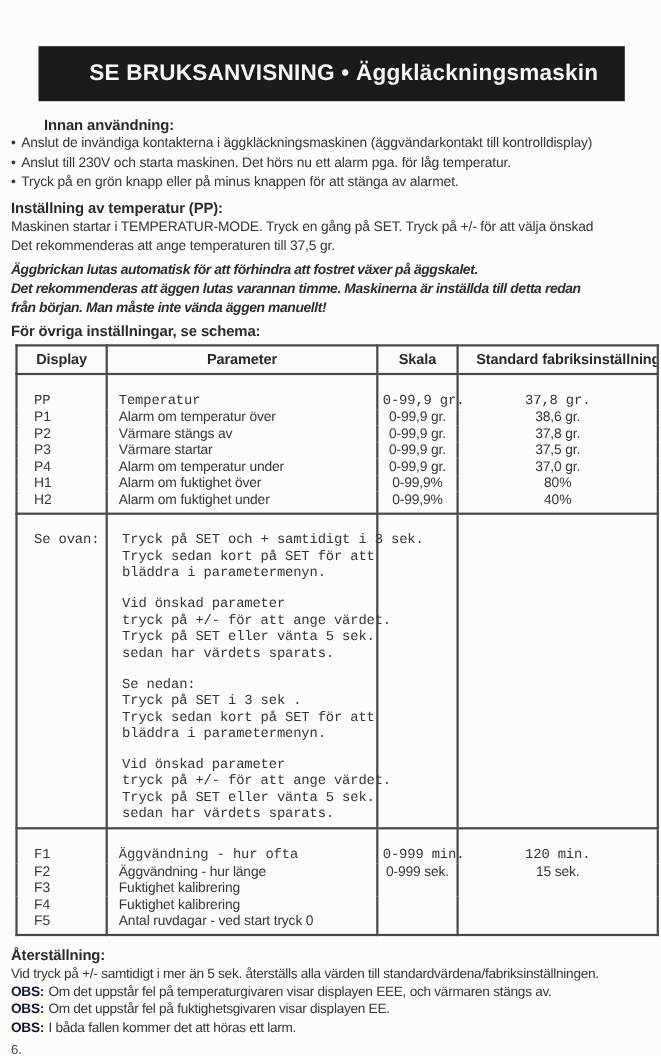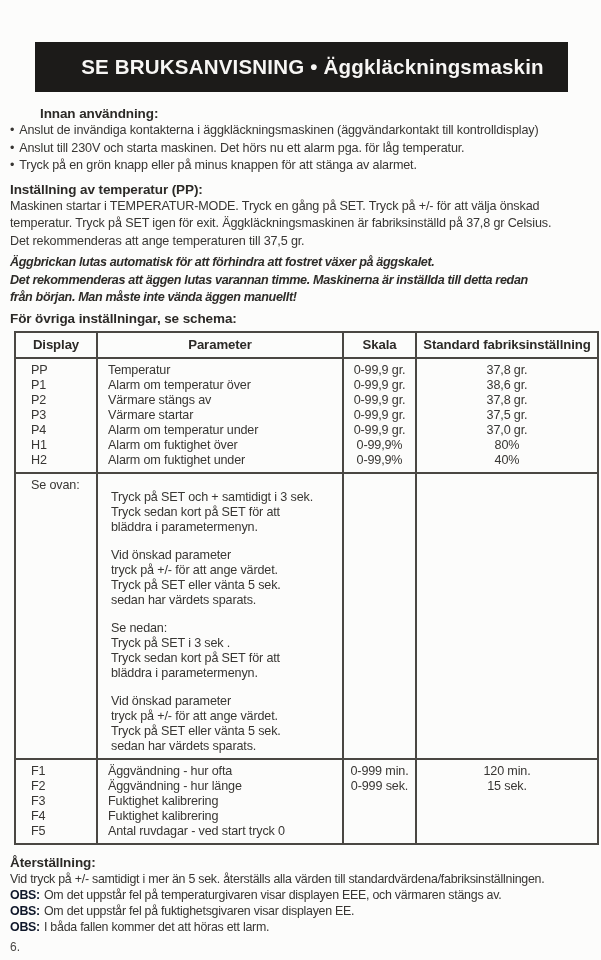--- a/index.html
+++ b/index.html
@@ -30,36 +30,36 @@
     border-collapse:collapse; table-layout:fixed;
     margin:4px 0 0 4px; width:583px;
     border:2px solid #4a4743;
   }
   .schema col.c1 { width:82px; }
   .schema col.c2 { width:246px; }
   .schema col.c3 { width:73px; }
   .schema col.c4 { width:182px; }
   .schema th {
     border:2px solid #4a4743; font-size:13.2px; font-weight:700;
-    padding:4px 6px 5px; text-align:center; letter-spacing:-0.1px; color:#2c2a27;
+    padding:4px 16px 5px; text-align:center; letter-spacing:-0.1px; color:#2c2a27;
     line-height:15px; white-space:nowrap; overflow:hidden;
   }
   .schema td {
     border-left:2px solid #4a4743; border-right:2px solid #4a4743;
     padding:0 4px; font-size:12.6px; line-height:15px; letter-spacing:-0.15px;
     vertical-align:top; white-space:nowrap;
   }
   .schema tbody.sec tr:last-child td { border-bottom:2px solid #4a4743; }
-  .schema tbody tr.first td { padding-top:4px; }
+  .schema tbody tr.first td { padding-top:16px;font-family:Liberation Mono, monospace; }
   .schema tbody tr.last td  { padding-bottom:4px; }
   .schema td.c-disp { padding-left:15px; }
   .schema td.c-par  { padding-left:10px; }
   .schema td.c-ska, .schema td.c-std { text-align:center; }
   .instr-cell { padding-bottom:8px; }
-  .ipara { margin:12px 0 13px; padding-left:3px; }
+  .ipara { margin:0 0 13px; padding-left:3px; }
   .ipara:last-child { margin-bottom:0; }
 
   .reset-h { margin-top:9px; }
   .f-line { font-size:12.4px; line-height:16.2px; letter-spacing:-0.25px; white-space:nowrap; }
   .obs-label { font-weight:700; margin-right:4px; color:#0f172a; }
   .page-num { margin-top:5px; font-size:12px; color:#4a4845; }
 </style>
 </head>
 <body>
 
@@ -83,21 +83,20 @@
       </div>
       <div class="line bullet-row">
         <span class="bullet-glyph">•</span>
         <span>Tryck på en grön knapp eller på minus knappen för att stänga av alarmet.</span>
       </div>
     </div>
 
     <div class="sec-h h2">Inställning av temperatur (PP):</div>
     <div>
       <div class="line">Maskinen startar i TEMPERATUR-MODE. Tryck en gång på SET. Tryck på +/- för att välja önskad</div>
-      <div class="line">temperatur. Tryck på SET igen för exit. Äggkläckningsmaskinen är fabriksinställd på 37,8 gr Celsius.</div>
       <div class="line">Det rekommenderas att ange temperaturen till 37,5 gr.</div>
     </div>
 
     <div class="tilt">
       <div class="tilt-line">Äggbrickan lutas automatisk för att förhindra att fostret växer på äggskalet.</div>
       <div class="tilt-line">Det rekommenderas att äggen lutas varannan timme. Maskinerna är inställda till detta redan</div>
       <div class="tilt-line"><span>från början. Man måste </span><span class="underlined">inte</span><span> vända äggen manuellt!</span></div>
     </div>
 
     <div class="sec-h h3">För övriga inställningar, se schema:</div>

